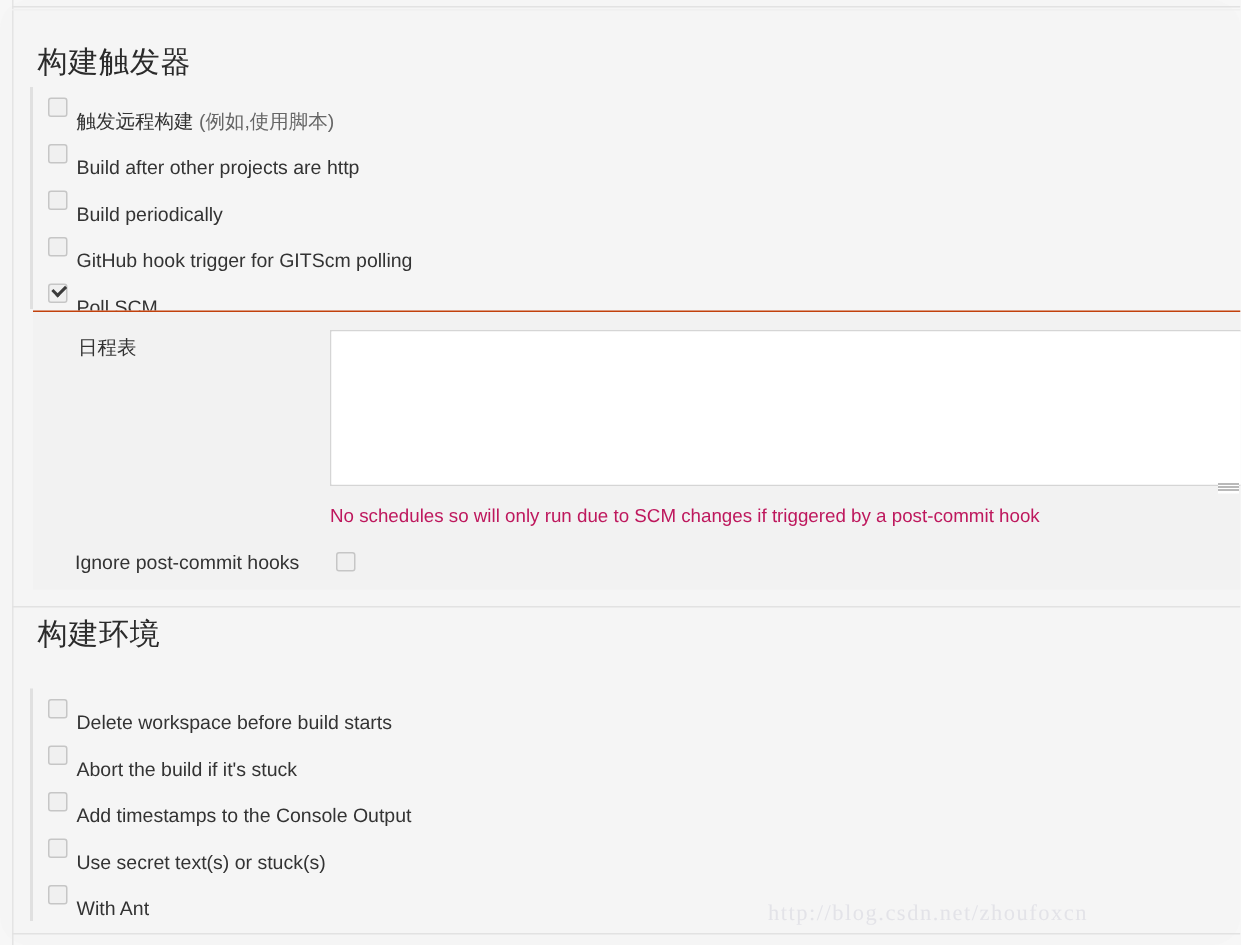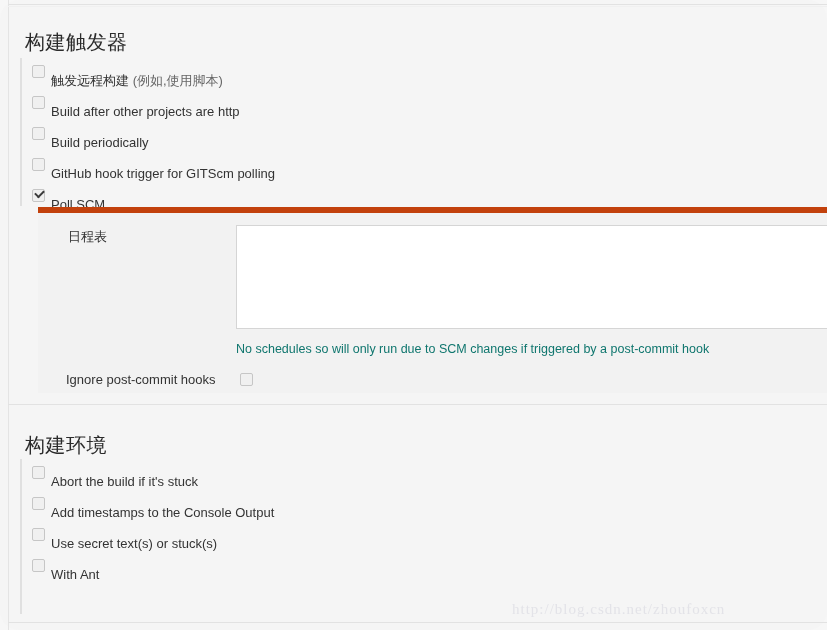--- a/index.html
+++ b/index.html
@@ -115,24 +115,24 @@
     white-space: nowrap;
     margin-top: 10px;
   }
   .cb-label .dim {
     color: #666666;
   }
 
   
   .expanded {
     position: absolute;
-    left: 38px;
+    left: 22px;
     right: 0;
     background: #f2f2f2;
-    border-top: 6px solid #c2410c;
+    border-top: 1px solid #c2410c;
     box-sizing: border-box;
   }
 
   .field-label {
     position: absolute;
     left: 30px;
     font-size: 13px;
     line-height: 18px;
     color: #333333;
     white-space: nowrap;
@@ -156,21 +156,21 @@
         #b9b9b9 2px, #b9b9b9 3px,
         #ffffff 3px, #ffffff 4px,
         #b9b9b9 4px, #b9b9b9 5px,
         #ffffff 5px, #ffffff 7px);
   }
 
   .help-text {
     position: absolute;
     font-size: 12.5px;
     line-height: 16px;
-    color: #0f766e;
+    color: #be185d;
     white-space: nowrap;
   }
 
   .inline-label {
     position: absolute;
     font-size: 13px;
     line-height: 18px;
     color: #333333;
     white-space: nowrap;
     text-align: center;
@@ -254,24 +254,28 @@
 
     <div class="help-text" style="left:198px; top:128px;">No schedules so will only run due to SCM changes if triggered by a post-commit hook</div>
 
     <div class="inline-label" style="left:28px; top:158px;">Ignore post-commit hooks</div>
 
     <div class="inline-cb" style="left:202px; top:160px;"></div>
   </div>
 
   <div class="section-divider" style="top:404px;"></div>
 
-  <h2 class="section-heading" style="top:415px;">构建环境</h2>
+  <h2 class="section-heading" style="top:393px;">构建环境</h2>
 
   <div class="group" style="top:459px; height:155px; width:795px;">
 
+    <div class="cb-row">
+      <span class="cb"></span>
+      <span class="cb-label">Delete workspace before build starts</span>
+    </div>
 
     <div class="cb-row">
       <span class="cb"></span>
       <span class="cb-label">Abort the build if it's stuck</span>
     </div>
 
     <div class="cb-row">
       <span class="cb"></span>
       <span class="cb-label">Add timestamps to the Console Output</span>
     </div>

